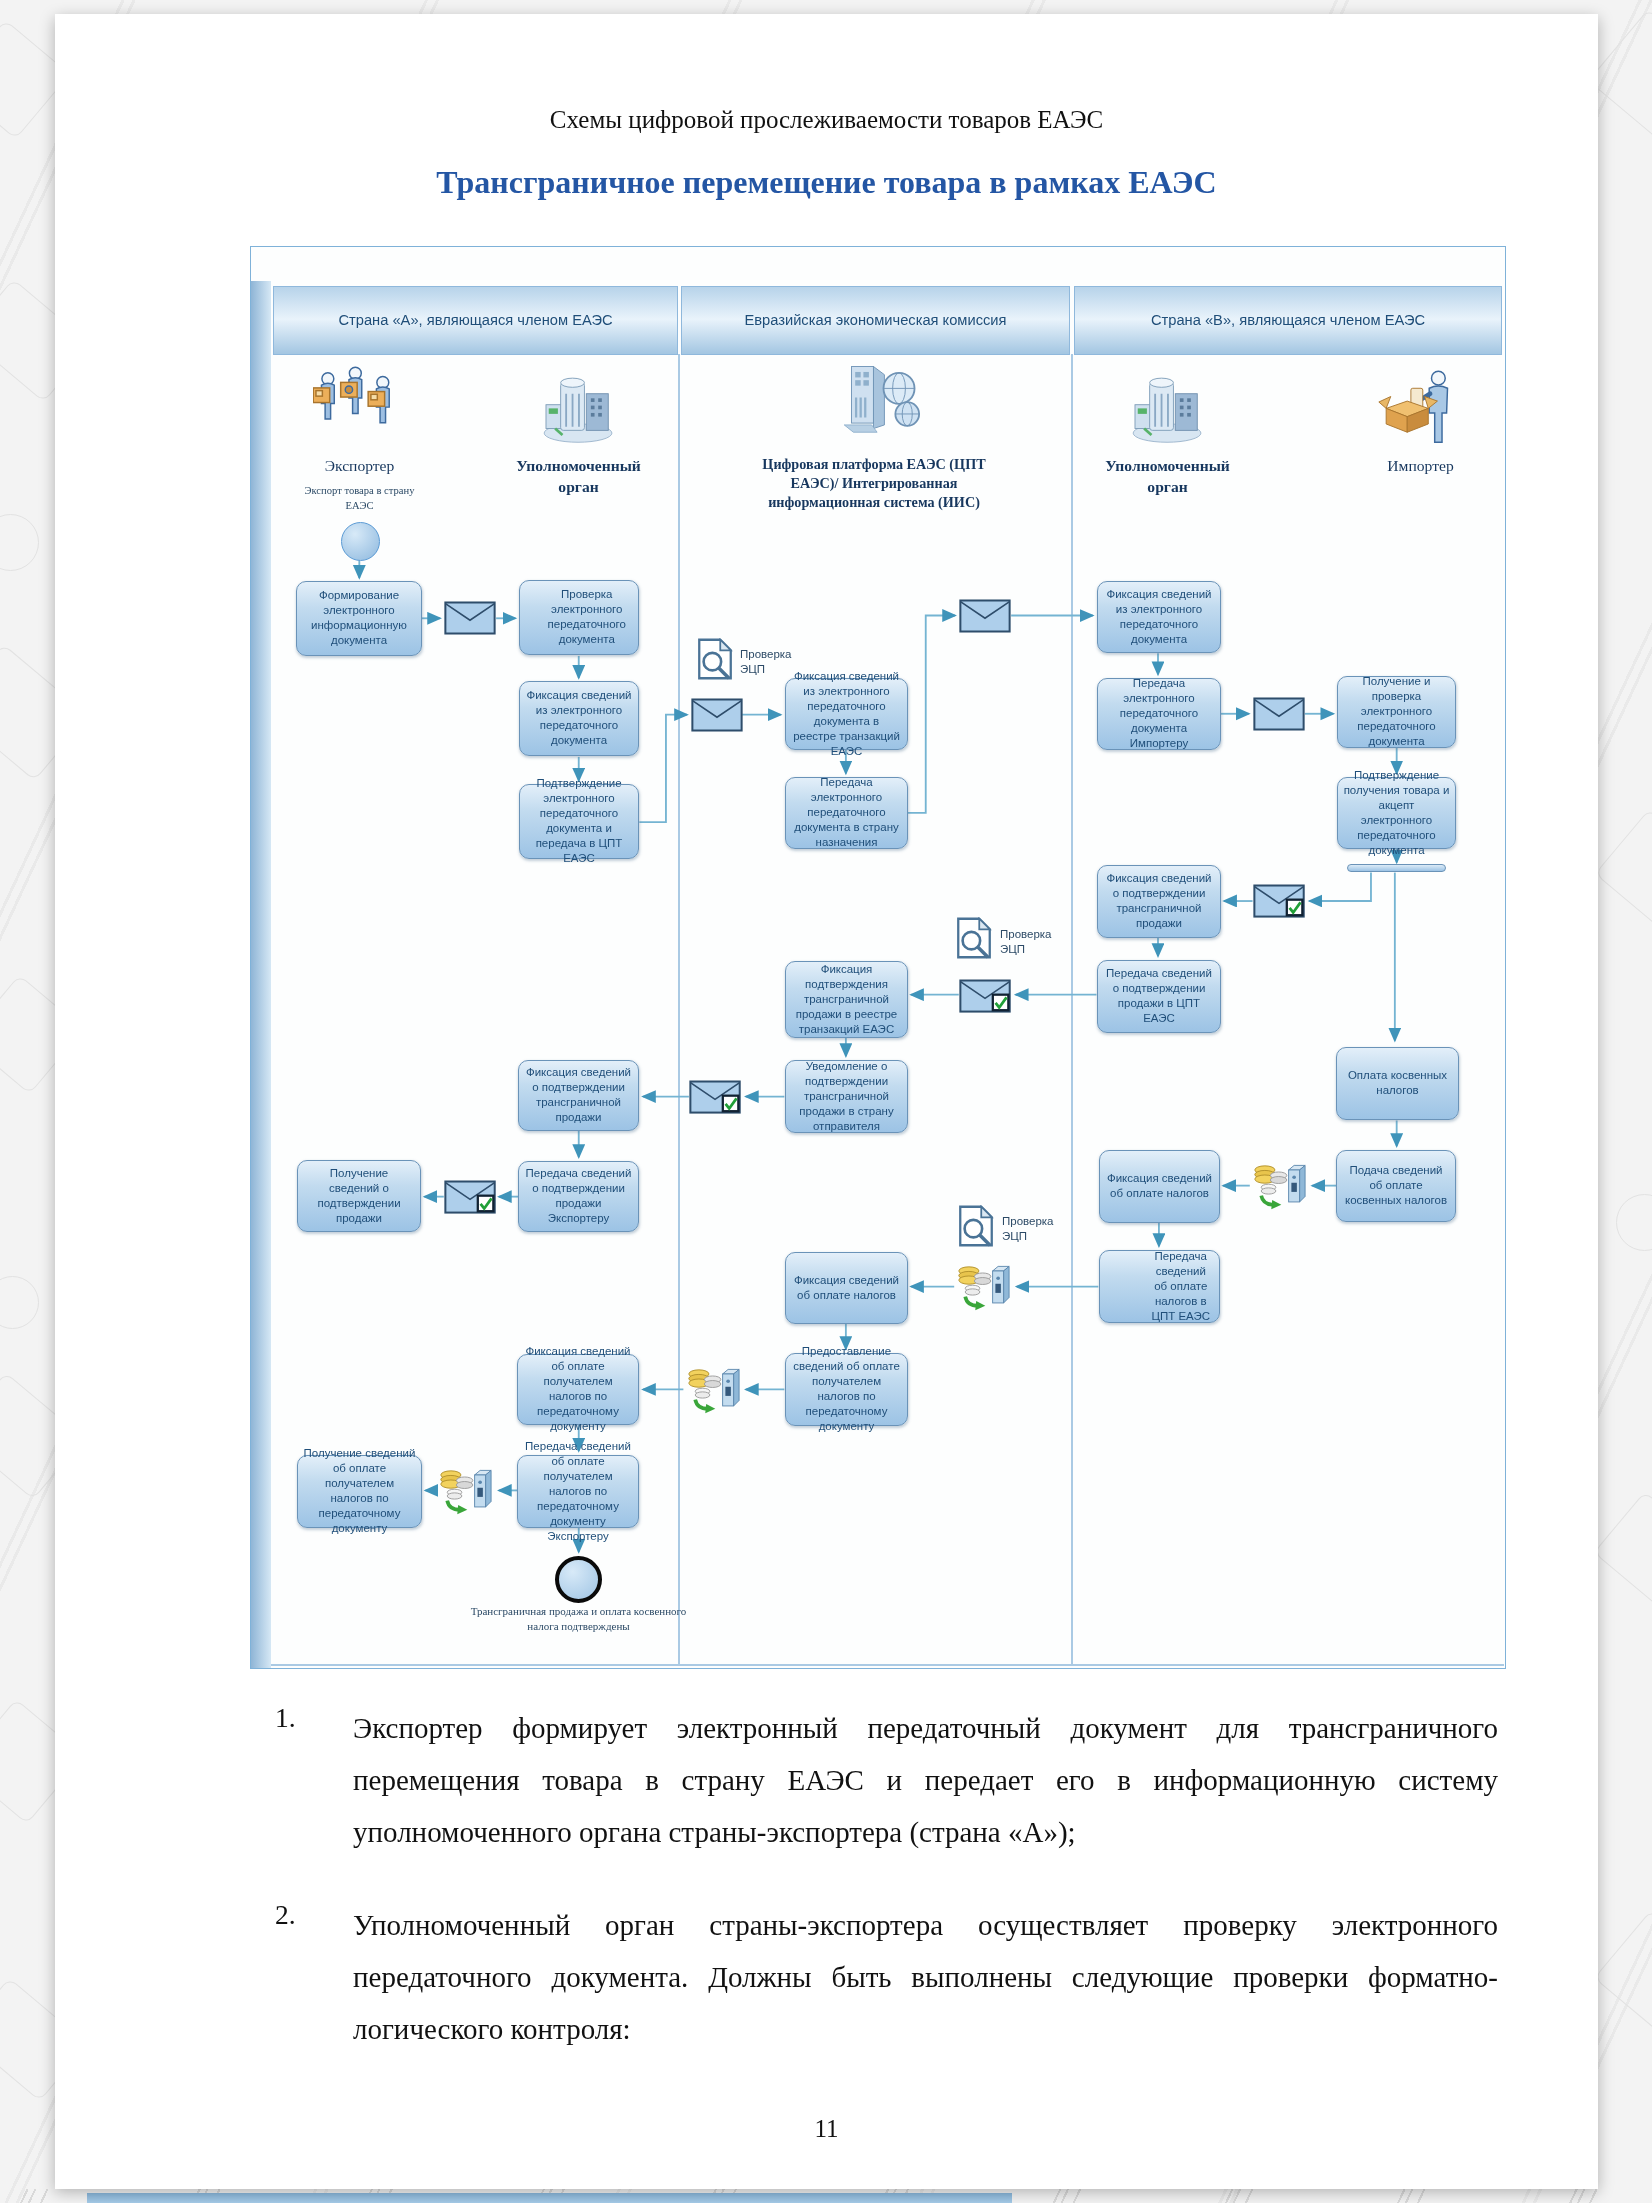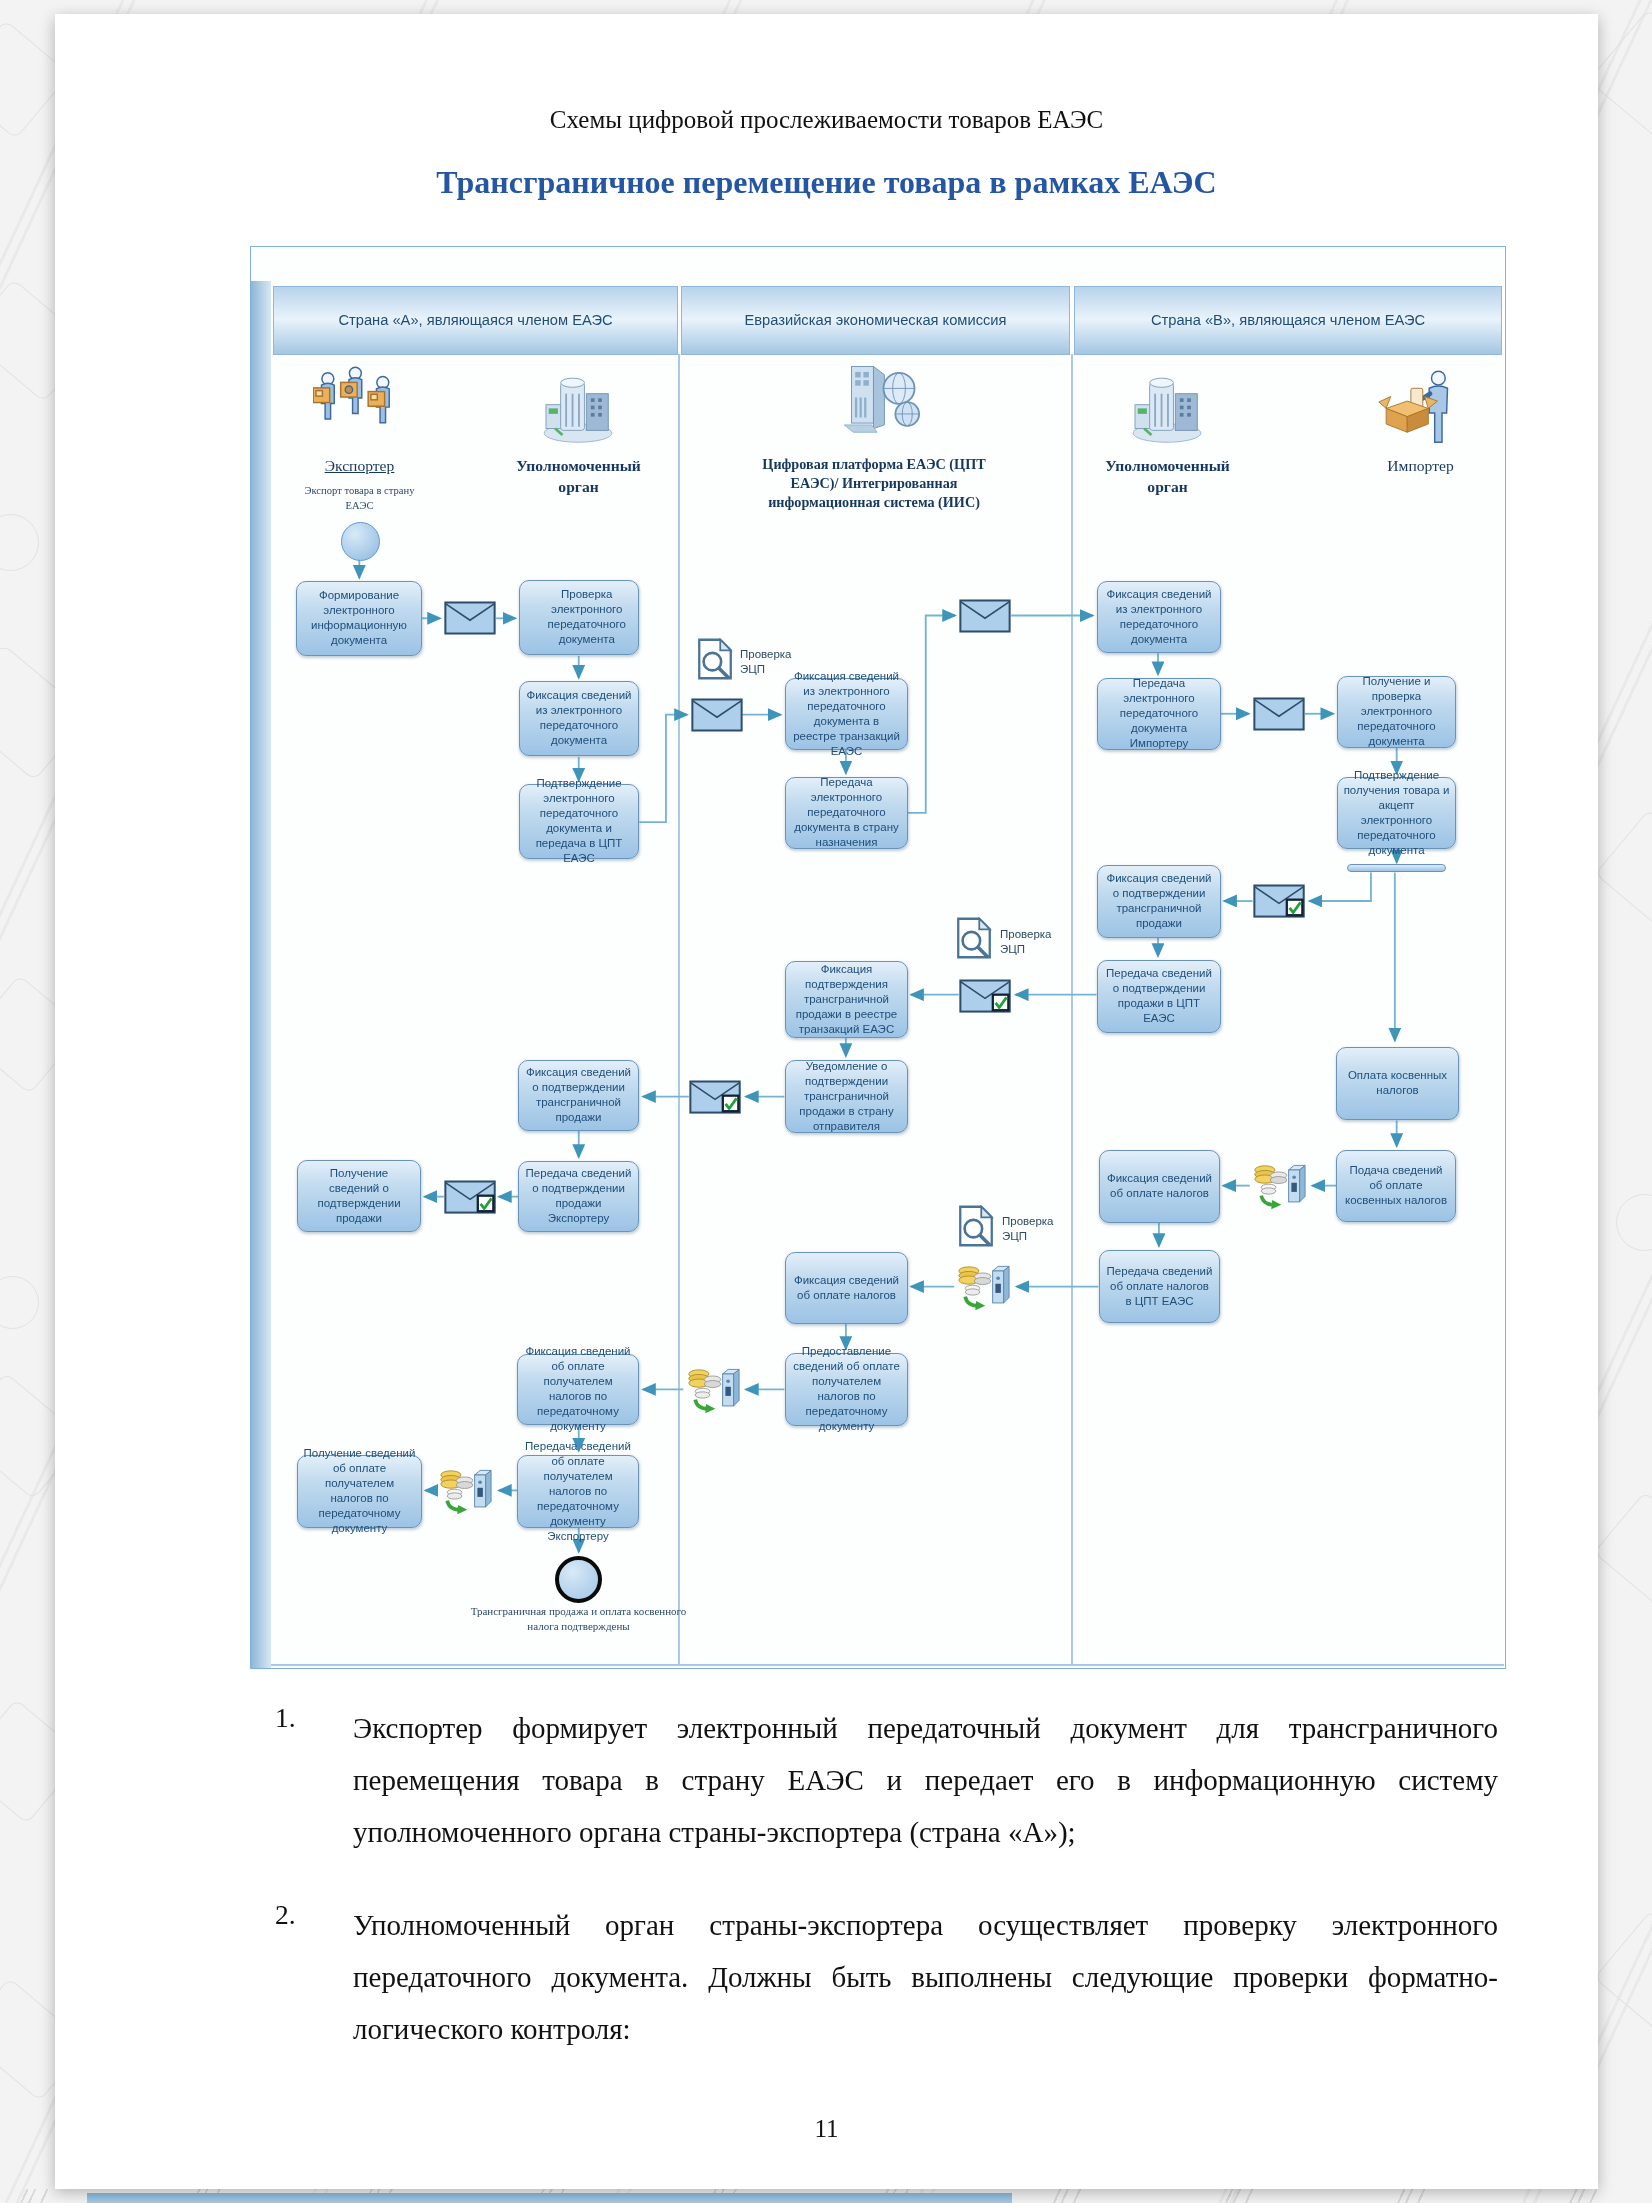--- a/index.html
+++ b/index.html
@@ -216,21 +216,21 @@
           </g>
           <g transform="translate(0,8)">
             <circle cx="16" cy="7" r="6.5" fill="#f2f7fb"></circle>
             <path d="M9,14 q7,-4 14,0 l0,20 h-4 v17 h-6 v-17 h-4 z" fill="#9dbfe2"></path>
             <rect x="0" y="17" width="18" height="16" fill="#ecaf5a" stroke="#a8742c"></rect>
             <rect x="3" y="20" width="7" height="6" fill="#f6dda8" stroke="#a8742c"></rect>
           </g>
         </g>
       </svg>
     </div>
-    <div class="actor-label" style="left:44px;top:208px;width:129px;text-decoration:underline;">Экспортер</div>
+    <div class="actor-label" style="left:44px;top:208px;width:129px;">Экспортер</div>
     <div class="small-caption" style="left:44px;top:237px;width:129px;">Экспорт товара в страну ЕАЭС</div>
     <div class="start-circle" style="left:90px;top:275px;width:37px;height:37px;"></div>
 
     <div class="icon" style="left:284px;top:121px;">
       <svg width="87" height="78" viewBox="0 0 95 85">
         <ellipse cx="47" cy="71" rx="37" ry="10" fill="#d8e6f2" stroke="#9ab4cc"></ellipse>
         <rect x="56" y="28" width="24" height="40" fill="#9db9d5" stroke="#6f8fae"></rect>
         <g fill="#5b7c9c">
           <rect x="61" y="33" width="4" height="4"></rect>
             <rect x="69" y="33" width="4" height="4"></rect>
@@ -329,21 +329,21 @@
     <div class="node" style="left:846px;top:334px;width:124px;height:72px;">Фиксация сведений из электронного передаточного документа</div>
     <div class="node" style="left:846px;top:431px;width:124px;height:72px;">Передача электронного передаточного документа Импортеру</div>
     <div class="node" style="left:1086px;top:429px;width:119px;height:72px;">Получение и проверка электронного передаточного документа</div>
     <div class="node" style="left:1086px;top:530px;width:119px;height:72px;">Подтверждение получения товара и акцепт электронного передаточного документа</div>
     <div class="fork-bar" style="left:1096px;top:617px;width:99px;height:8.3px;"></div>
     <div class="node" style="left:846px;top:618px;width:124px;height:73px;">Фиксация сведений о подтверждении трансграничной продажи</div>
     <div class="node" style="left:846px;top:713px;width:124px;height:73px;">Передача сведений о подтверждении продажи в ЦПТ ЕАЭС</div>
     <div class="node" style="left:1085px;top:800px;width:123px;height:73px;">Оплата косвенных налогов</div>
     <div class="node" style="left:1085px;top:903px;width:120px;height:72px;">Подача сведений об оплате косвенных налогов</div>
     <div class="node" style="left:848px;top:903px;width:121px;height:73px;">Фиксация сведений об оплате налогов</div>
-    <div class="node" style="left:848px;top:1003px;width:121px;height:73px;">Передача сведений об оплате налогов в ЦПТ ЕАЭС</div>
+    <div class="node" style="left:848px;top:1003px;width:121px;height:73px;padding-left:48px;">Передача сведений об оплате налогов в ЦПТ ЕАЭС</div>
 
     <div class="icon" style="left:193px;top:354px;">
       <svg width="52" height="34" viewBox="0 0 57 37">
           <rect x="1.5" y="1.5" width="54" height="34" fill="#aecfeb" stroke="#2e4d6b" stroke-width="2.2"></rect>
           <path d="M2,3 L28.5,21 L55,3" fill="none" stroke="#2e4d6b" stroke-width="1.8"></path>
         </svg>
     </div>
     <div class="icon" style="left:440px;top:451px;">
       <svg width="52" height="34" viewBox="0 0 57 37">
           <rect x="1.5" y="1.5" width="54" height="34" fill="#aecfeb" stroke="#2e4d6b" stroke-width="2.2"></rect>

